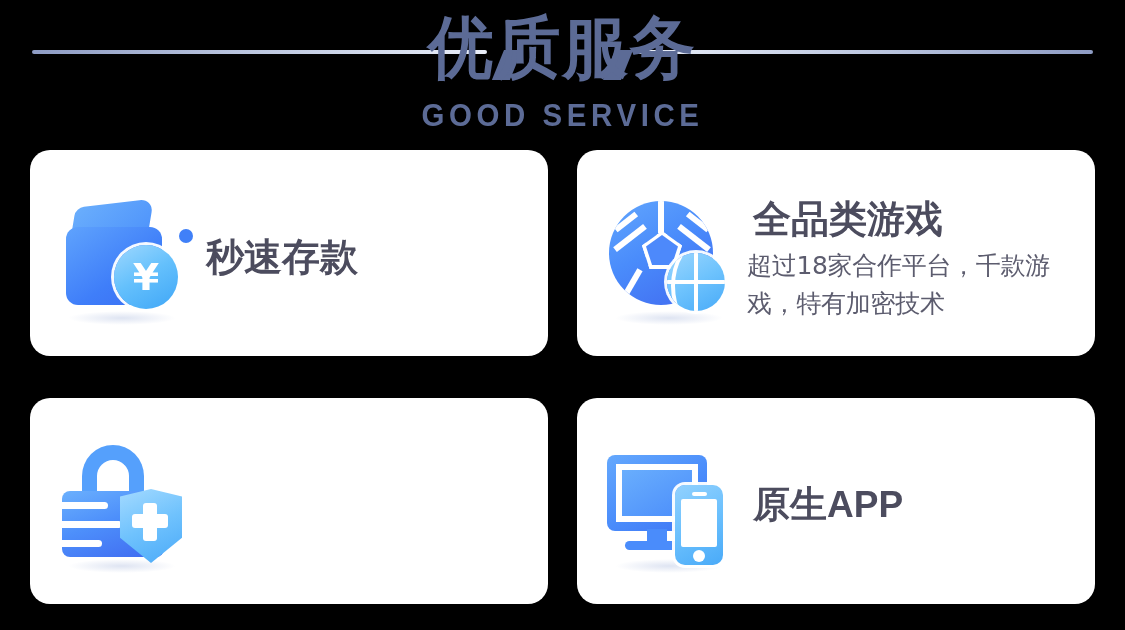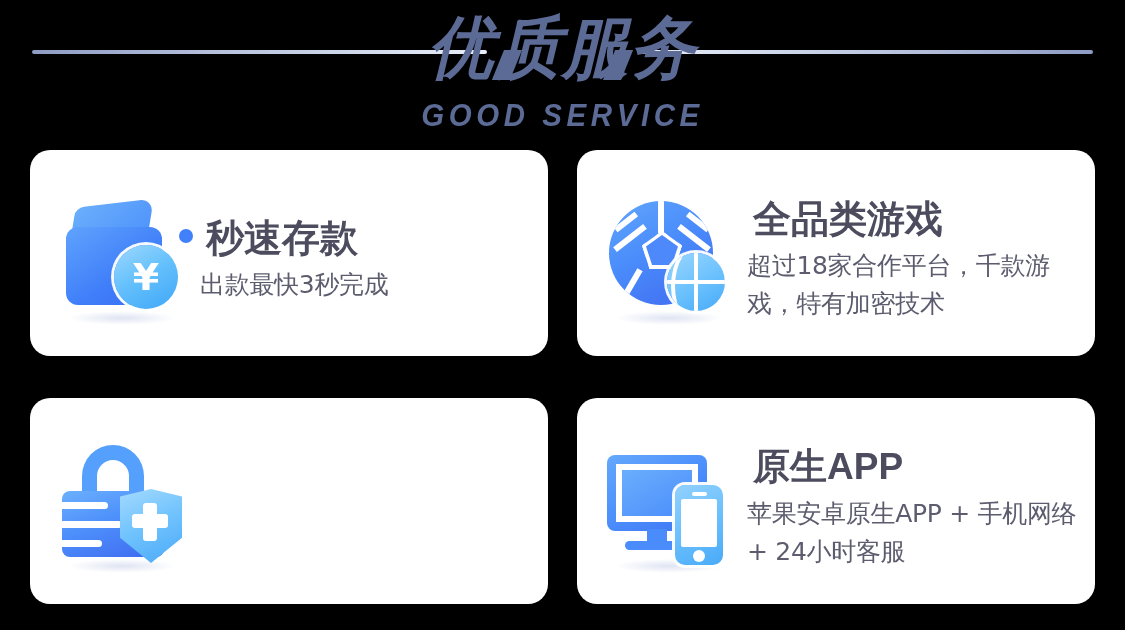--- a/index.html
+++ b/index.html
@@ -15,21 +15,20 @@
     position: relative;
   }
 
   
   .header {
     position: absolute;
     left: 0;
     top: 0;
     width: 1125px;
     height: 140px;
-    font-style: italic;
   }
   .header-deco {
     position: absolute;
     top: 42px;
     height: 38px;
   }
   .deco-left  { left: 32px;  width: 490px; }
   .deco-right { right: 32px; width: 490px; }
 
   .deco-line {
@@ -389,21 +388,20 @@
       <div class="wallet-body">
         <div class="wallet-notch"></div>
       </div>
       <div class="wallet-notch-dot"></div>
       <div class="coin">
         <span class="coin-sign">¥</span>
       </div>
     </div>
     <div class="card-text">
       <div class="card-title">秒速存款</div>
-      <div class="card-desc">出款最快3秒完成</div>
     </div>
   </div>
 
   <div class="card">
     <div class="card-icon">
       <div class="icon-shadow"></div>
       <div class="soccer">
         <div class="seam seam1"></div>
         <div class="seam seam2"></div>
         <div class="seam seam3"></div>
@@ -450,17 +448,16 @@
       <div class="monitor-neck"></div>
       <div class="monitor-base"></div>
       <div class="phone">
         <div class="phone-speaker"></div>
         <div class="phone-screen"></div>
         <div class="phone-home"></div>
       </div>
     </div>
     <div class="card-text">
       <div class="card-title small">原生APP</div>
-      <div class="card-desc">苹果安卓原生APP + 手机网络 + 24小时客服</div>
     </div>
   </div>
 
 </div>
 
 </body></html>

